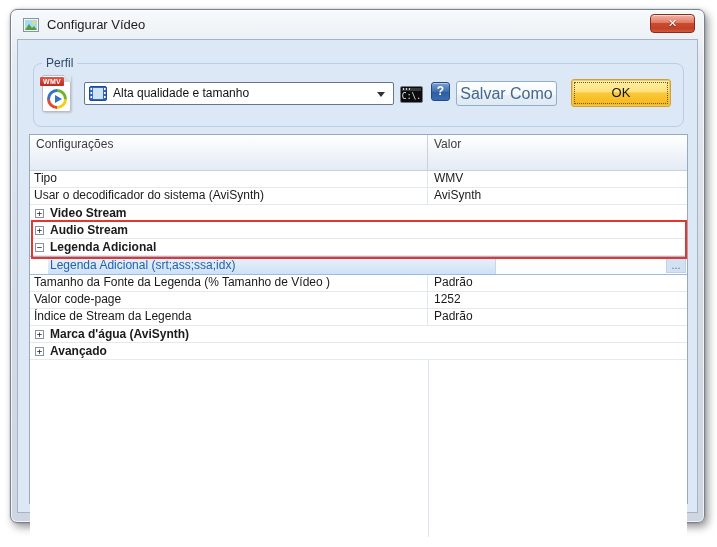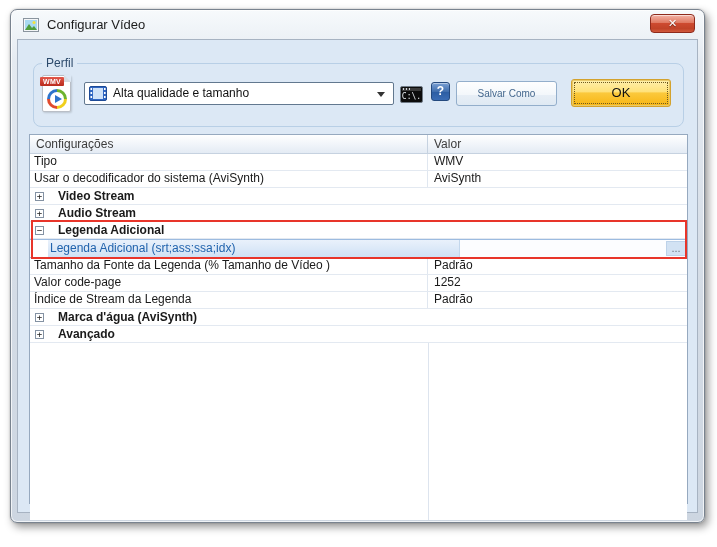--- a/index.html
+++ b/index.html
@@ -42,45 +42,45 @@
   .cmd-btn { position:absolute; left:366px; top:22px; width:23px; height:17px; background:#0c0c0c; border:1px solid #6f7a86; border-radius:2px; }
   .cmd-strip { position:absolute; left:1px; top:1px; right:1px; height:3px; background:#3a3a3a; }
   .cmd-dots { position:absolute; left:2px; top:1px; width:8px; height:2px; background:repeating-linear-gradient(90deg,#cfd4da 0 1px, transparent 1px 3px); }
   .cmd-text { position:absolute; left:0; right:0; top:5px; text-align:center; color:#e4e8ec; font-size:8px; font-family:"DejaVu Sans Mono", monospace; line-height:9px; }
 
   .help-btn { position:absolute; left:397px; top:18px; width:19px; height:19px; border:1px solid #24497e; border-radius:3px;
     background:linear-gradient(#7aa0d4 0%, #416fae 50%, #2c5da2 51%, #3a6cb4 100%); color:#fff; font-weight:bold; font-size:12px;
     text-align:center; line-height:17px; box-shadow: inset 0 1px 0 rgba(255,255,255,.45); }
 
   .saveas-btn { position:absolute; left:422px; top:17px; width:101px; height:25px; border:1px solid #93aecb; border-radius:3px;
-    background:linear-gradient(#fefefe 0%, #f3f7fb 55%, #e7eef6 56%, #dfe9f3 100%); color:#44678d; font-size:10px; text-align:center; line-height:23px; }
+    background:linear-gradient(#fefefe 0%, #f3f7fb 55%, #e7eef6 56%, #dfe9f3 100%); color:#44678d; font-size:16px; text-align:center; line-height:23px; }
 
   .ok-btn { position:absolute; left:537px; top:15px; width:100px; height:28px; border:1px solid #d3a22e; border-radius:3px;
     background:linear-gradient(#fff0ae 0%, #ffe27a 45%, #fbc93c 50%, #f7b512 100%); color:#111; font-size:13px; text-align:center; line-height:26px;
     outline:1px dotted #6e5a20; outline-offset:-4px; box-shadow:0 0 0 1px #e8c96a inset; }
 
   
   .table { position:absolute; left:11px; top:94px; width:659px; height:370px; background:#fff; border:1px solid #96a9bf; }
-  .thead { display:flex; height:19px; background:linear-gradient(#ffffff, #f0f4f9 55%, #e4ebf4 100%); border-bottom:1px solid #c6d2e0; font-size:12px; color:#3d3d3d; }
+  .thead { display:flex; height:36px; background:linear-gradient(#ffffff, #f0f4f9 55%, #e4ebf4 100%); border-bottom:1px solid #c6d2e0; font-size:12px; color:#3d3d3d; }
   .th-name { width:398px; border-right:1px solid #c6d2e0; padding-left:6px; line-height:18px; }
   .th-value { flex:1; padding-left:6px; line-height:18px; }
 
   .row { display:flex; height:17px; border-bottom:1px solid #e3e9f1; font-size:12px; color:#1a1a1a; background:#fff; }
   .cell-name { width:398px; border-right:1px solid #e0e7f0; padding-left:4px; line-height:15px; white-space:nowrap; overflow:hidden; }
   .cell-value { flex:1; padding-left:6px; line-height:15px; white-space:nowrap; }
 
   .row.group { font-weight:bold; }
   .row.group .gcell { width:100%; display:flex; align-items:center; }
   .toggle-box { width:9px; height:9px; margin-left:5px; border:1px solid #8492a3; background:#fff; font-size:9px; line-height:7px;
     text-align:center; color:#222; font-weight:normal; font-family:"DejaVu Sans Mono", monospace; }
-  .group-label { margin-left:14px; line-height:15px; }
+  .group-label { margin-left:6px; line-height:15px; }
 
   .row.selected { height:19px; border-top:1px solid #9cbbe0; border-bottom:1px solid #9cbbe0; background:#fff; }
   .sel-gutter { width:18px; background:#fff; }
-  .sel-name { width:412px; background:linear-gradient(#e9f1fb, #cfe1f5); border-right:1px solid #c3d7ec; color:#2163ad;
+  .sel-name { width:448px; background:linear-gradient(#e9f1fb, #cfe1f5); border-right:1px solid #c3d7ec; color:#2163ad;
     padding-left:2px; line-height:17px; white-space:nowrap; }
   .sel-value { flex:1; position:relative; background:#fcfdff; }
   .browse-btn { position:absolute; right:1px; top:1px; bottom:1px; width:20px; background:#d2e2f3; border:1px solid #bdd2e9;
     color:#6c7682; font-size:11px; text-align:center; line-height:13px; }
 
   .filler { position:relative; height:177px; background:#fff; }
   .col-divider { position:absolute; left:398px; top:0; bottom:0; width:1px; background:#dde4ee; }
 
   .annotation { position:absolute; left:13px; top:180px; width:656px; height:39px; border:2px solid #e8352a; z-index:40; pointer-events:none; }
 </style>

